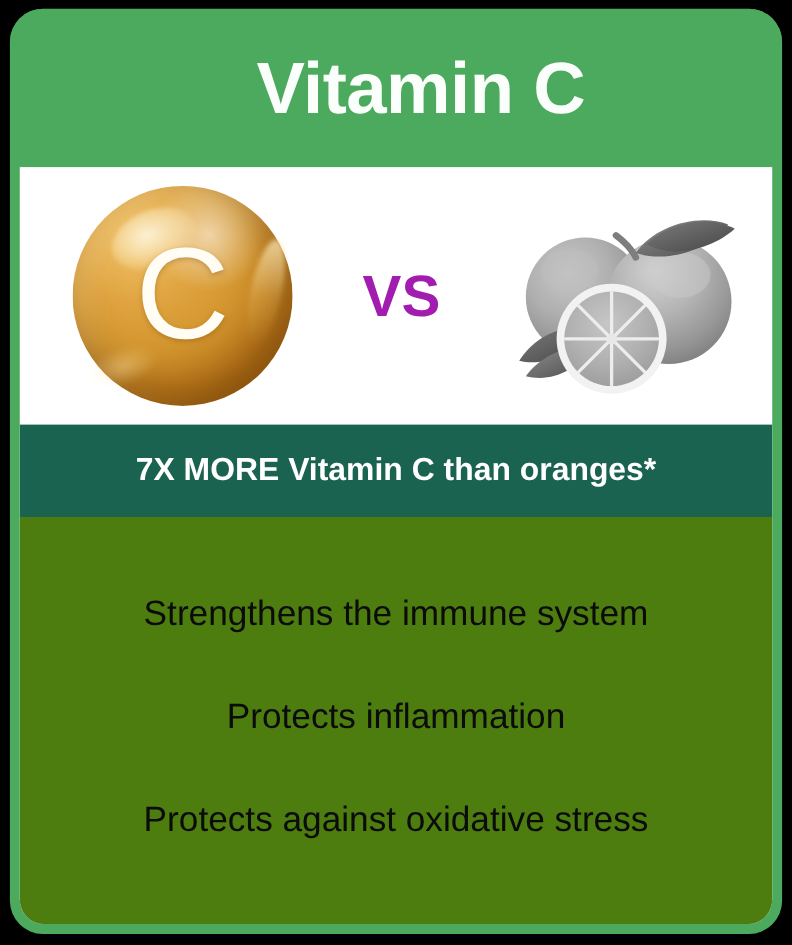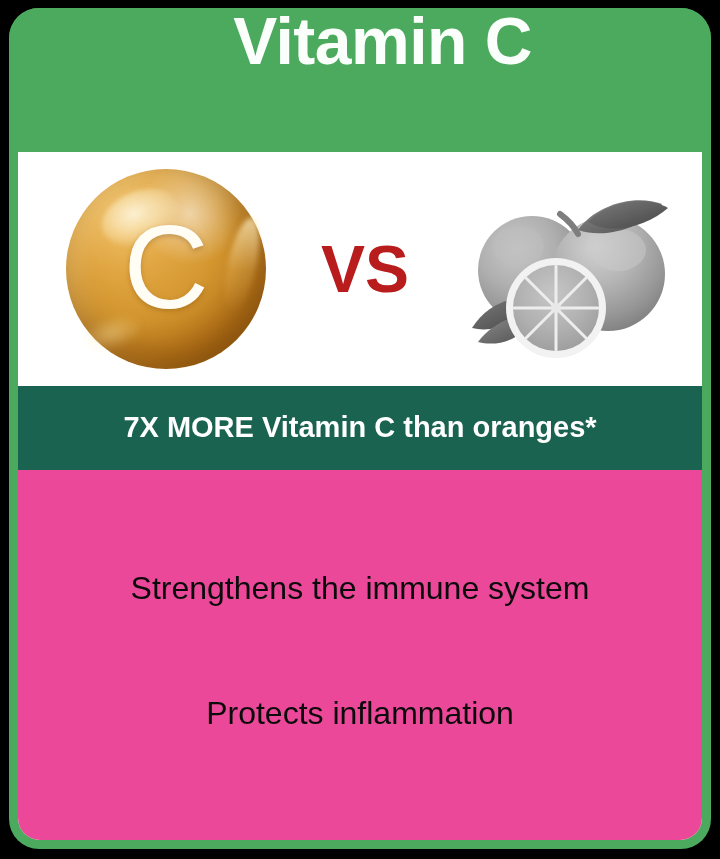--- a/index.html
+++ b/index.html
@@ -28,20 +28,21 @@
     display: flex;
     flex-direction: column;
   }
 
   
   .card-header {
     flex: 0 0 auto;
     height: 144px;
     background: #4CAA5E;
     display: flex;
+    align-items: center;
     justify-content: center;
     padding-left: 45px;
   }
   .card-title {
     color: #FBFFFB;
     font-size: 66px;
     font-weight: bold;
     letter-spacing: -0.5px;
     line-height: 1;
     margin: 0;
@@ -132,22 +133,22 @@
     font-size: 118px;
     font-weight: normal;
     line-height: 1;
     text-shadow: 0 2px 5px rgba(120,70,10,0.35);
     padding-bottom: 4px;
     box-sizing: border-box;
   }
 
   .vs-label {
     flex: 0 0 auto;
-    color: #b91c1c;
-    font-size: 66px;
+    color: #a21caf;
+    font-size: 53px;
     font-weight: bold;
     line-height: 1;
     margin: 0 6px 0 10px;
   }
 
   .oranges-illustration {
     flex: 0 0 auto;
     width: 228px;
     height: 190px;
     display: block;
@@ -168,21 +169,21 @@
     font-weight: bold;
     line-height: 1.1;
     text-align: left;
     margin: 0;
     padding: 0 16px;
   }
 
   
   .benefits-list {
     flex: 1 1 auto;
-    background: #ec4899;
+    background: #4d7c0f;
     display: flex;
     flex-direction: column;
     justify-content: space-evenly;
     align-items: center;
     padding: 14px 26px 22px 26px;
     box-sizing: border-box;
   }
   .benefit-item {
     color: #0B0B0B;
     font-size: 32px;
@@ -278,16 +279,17 @@
 
     </div>
 
     <div class="claim-banner">
       <p class="claim-text">7X MORE Vitamin C than oranges*</p>
     </div>
 
     <div class="benefits-list">
       <p class="benefit-item">Strengthens the immune system</p>
       <p class="benefit-item">Protects inflammation</p>
+      <p class="benefit-item">Protects against oxidative stress</p>
     </div>
 
   </div>
 </div>
 
 </body></html>

